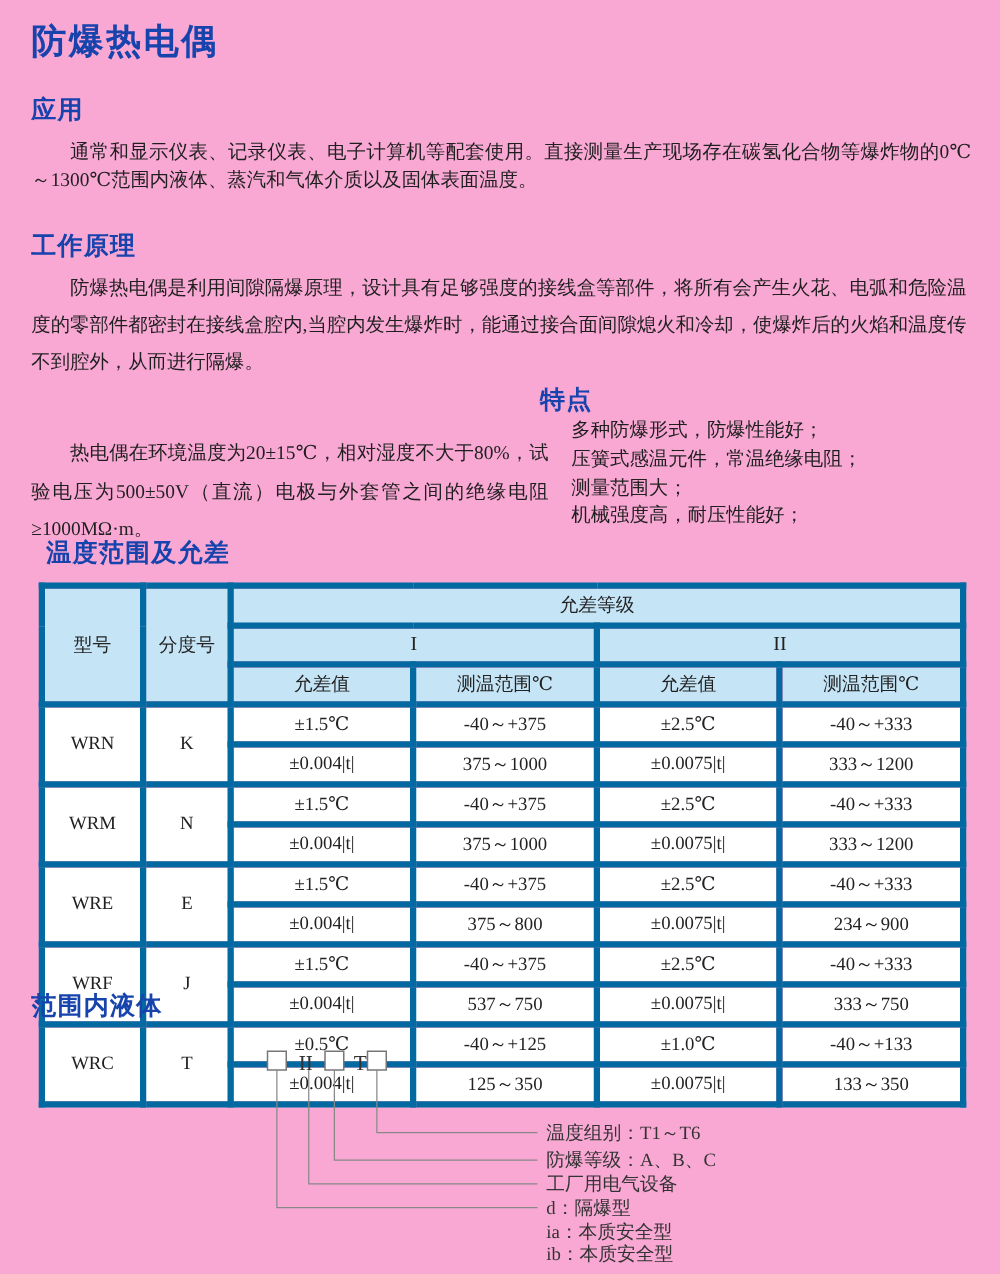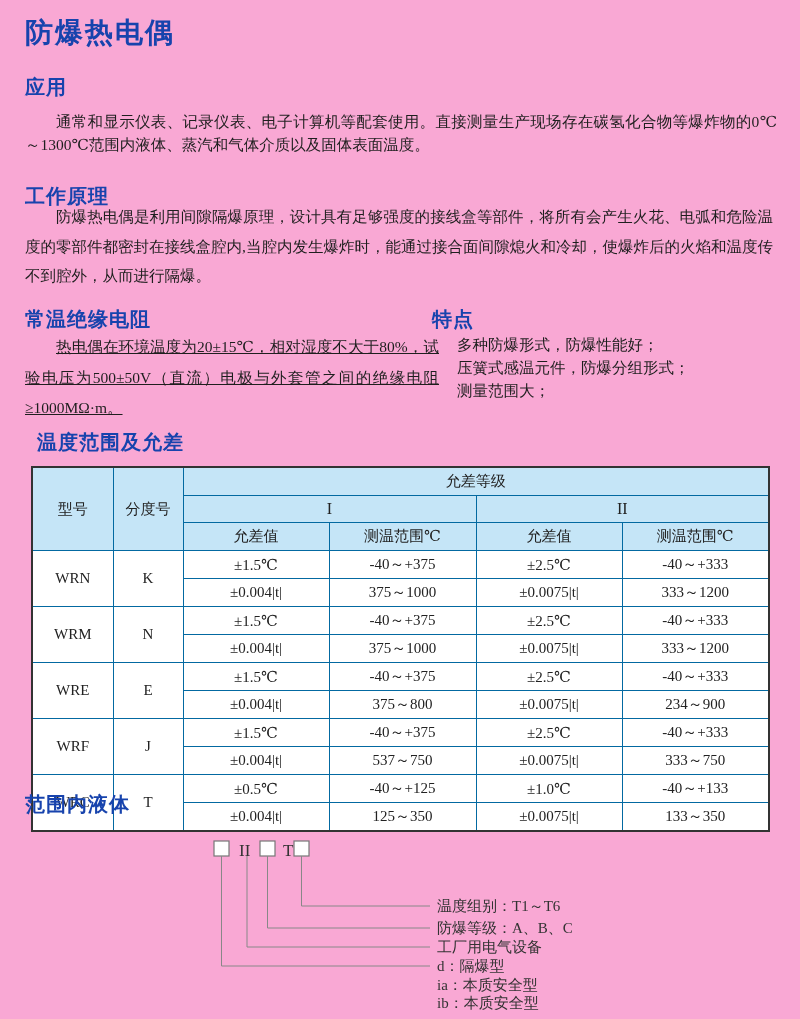--- a/index.html
+++ b/index.html
@@ -26,43 +26,43 @@
   #page-title { font-size: 28px; letter-spacing: 2px; }
   .para {
     position: absolute;
     margin: 0;
     font-size: 15.5px;
     color: #1f1f1f;
     text-indent: 2em;
     text-align: justify;
   }
   #application-paragraph { left: 25px; top: 110px; width: 752px; line-height: 23px; }
-  #principle-paragraph   { left: 25px; top: 202px; width: 748px; line-height: 29.5px; }
-  #insulation-paragraph  { left: 25px; top: 332px; width: 414px; line-height: 30.5px; text-decoration: underline; }
+  #principle-paragraph   { left: 25px; top: 216px; width: 748px; line-height: 29.5px; }
+  #insulation-paragraph  { left: 25px; top: 348px; width: 414px; line-height: 30.5px; }
   .features-list {
     position: absolute;
     left: 457px; top: 334px;
     margin: 0; padding: 0;
     list-style: none;
     font-size: 15.5px;
     line-height: 22.8px;
     color: #1f1f1f;
   }
   .tol-table {
     position: absolute;
     left: 31px; top: 466px;
     width: 737px;
     border-collapse: collapse;
     table-layout: fixed;
     font-size: 15px;
     color: #222222;
     border: 2px solid #333333;
   }
   .tol-table th, .tol-table td {
-    border: 1px solid #0369a1;
+    border: 5px solid #0369a1;
     text-align: center;
     vertical-align: middle;
     padding: 4px;
     font-weight: normal;
     overflow: hidden;
     white-space: nowrap;
   }
   .tol-table thead th { background: #c5e5f7; }
   .tol-table thead tr:nth-child(1) th { height: 22px; }
   .tol-table thead tr:nth-child(2) th { height: 26px; font-size: 16px; }
@@ -82,28 +82,28 @@
 <div class="page">
 
   <h1 id="page-title" class="h-blue" style="left:25px; top:14px;">防爆热电偶</h1>
 
   <h2 class="h-blue" style="left:25px; top:74px;font-family:Liberation Mono, monospace;">应用</h2>
   <p id="application-paragraph" class="para">通常和显示仪表、记录仪表、电子计算机等配套使用。直接测量生产现场存在碳氢化合物等爆炸物的0℃～1300℃范围内液体、蒸汽和气体介质以及固体表面温度。</p>
 
   <h2 class="h-blue" style="left:25px; top:183px;">工作原理</h2>
   <p id="principle-paragraph" class="para">防爆热电偶是利用间隙隔爆原理，设计具有足够强度的接线盒等部件，将所有会产生火花、电弧和危险温度的零部件都密封在接线盒腔内,当腔内发生爆炸时，能通过接合面间隙熄火和冷却，使爆炸后的火焰和温度传不到腔外，从而进行隔爆。</p>
 
-  <h2 class="h-blue" style="left:25px; top:306px;">常温绝缘电阻</h2>
   <p id="insulation-paragraph" class="para">热电偶在环境温度为20±15℃，相对湿度不大于80%，试验电压为500±50V（直流）电极与外套管之间的绝缘电阻≥1000MΩ·m。</p>
 
   <h2 class="h-blue" style="left:432px; top:306px;">特点</h2>
   <ul class="features-list">
     <li>多种防爆形式，防爆性能好；</li>
-    <li>压簧式感温元件，防爆分组形式；</li>
+    <li>压簧式感温元件，常温绝缘电阻；</li>
     <li>测量范围大；</li>
+    <li>机械强度高，耐压性能好；</li>
   </ul>
 
   <h2 class="h-blue" style="left:25px; top:429px;margin-left:12px;">温度范围及允差</h2>
 
   <table class="tol-table">
     <colgroup>
       <col style="width:81px">
         <col style="width:70px">
       <col style="width:146px">
         <col style="width:147px">

